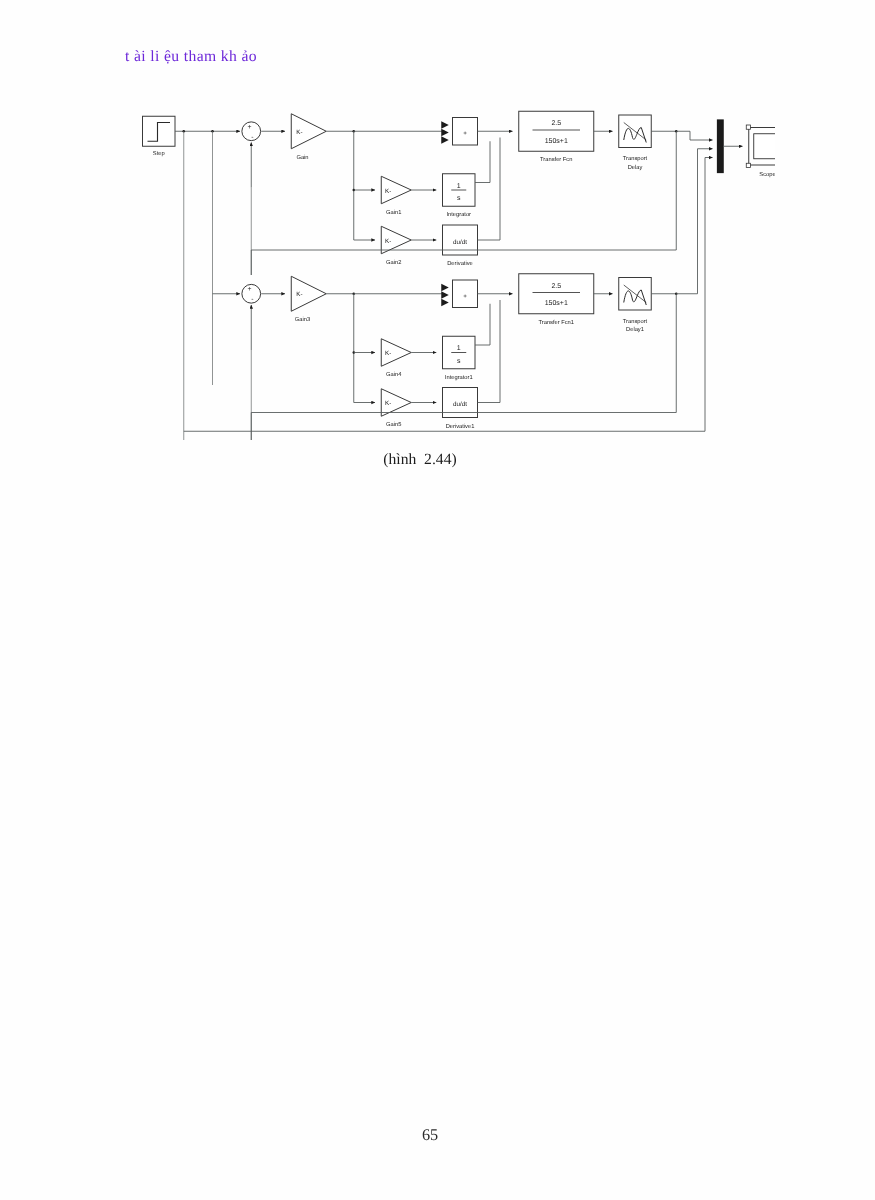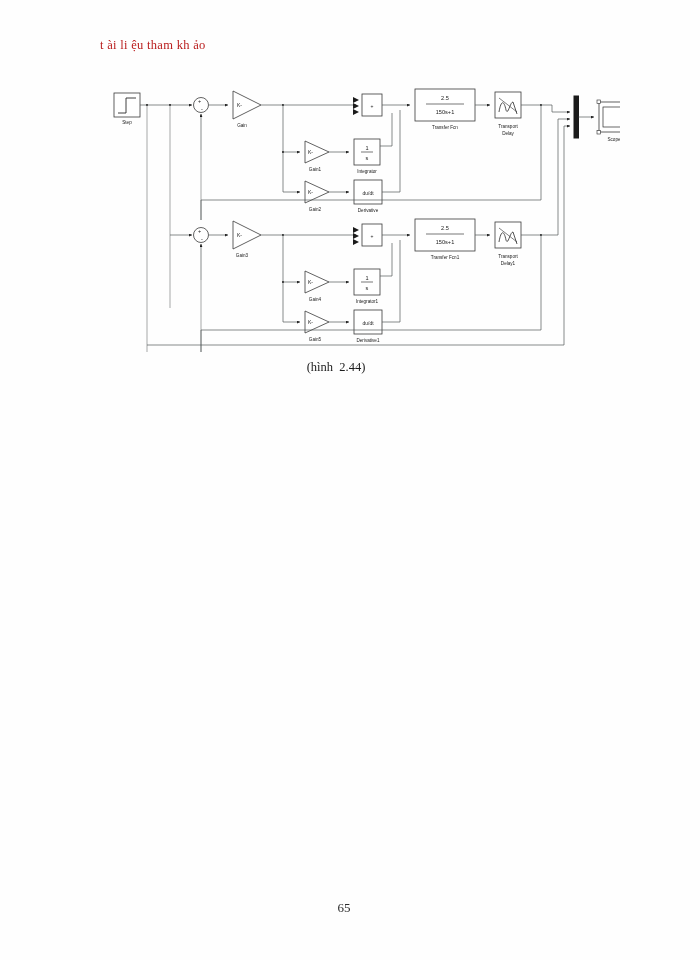--- a/index.html
+++ b/index.html
@@ -22,21 +22,21 @@
   }
 
   
   .doc-header {
     position: absolute;
     left: 100px;
     top: 38px;
     font-size: 12.5px;
     letter-spacing: 0.3px;
     white-space: pre;
-    color: #b91c1c;
+    color: #6d28d9;
   }
   .doc-caption {
     position: absolute;
     left: 0;
     top: 360px;
     width: 672px;
     text-align: center;
     font-size: 12.5px;
     color: #1c1c1c;
     white-space: pre;

